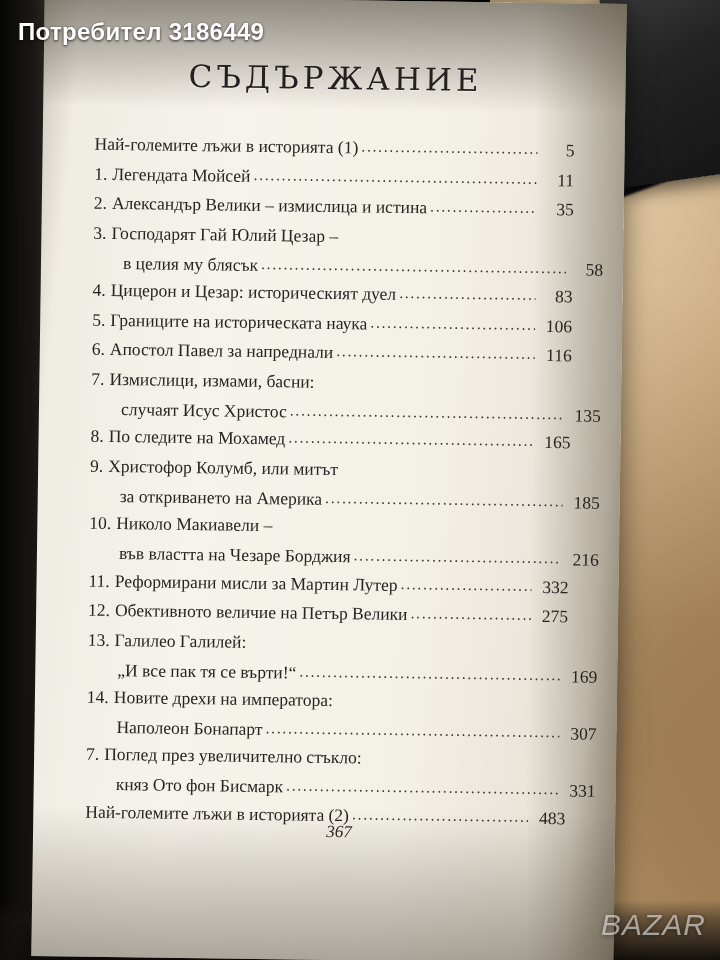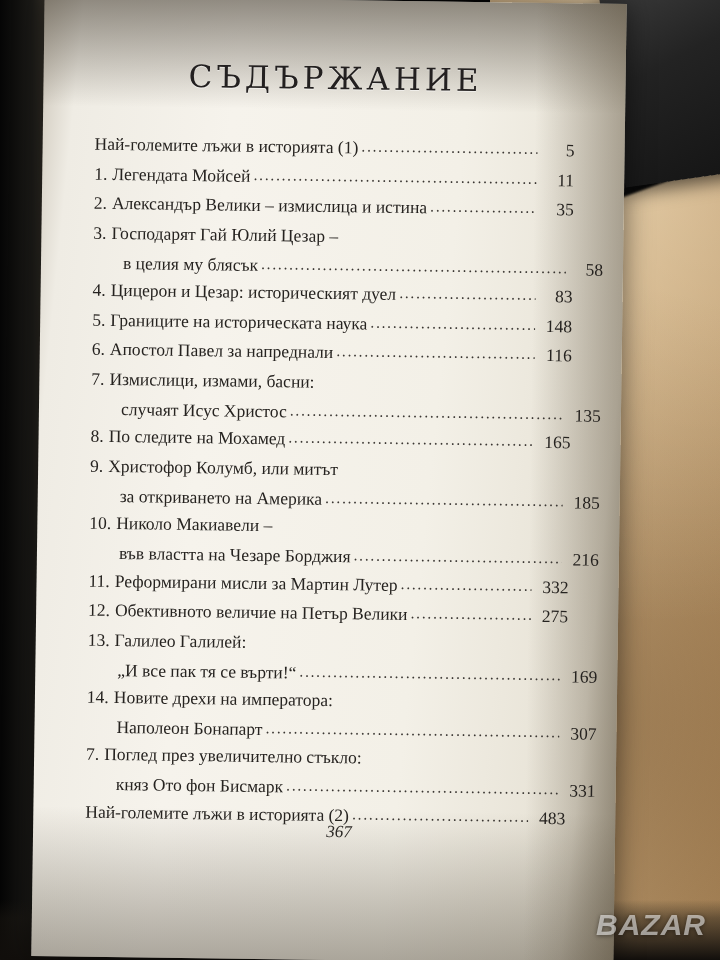--- a/index.html
+++ b/index.html
@@ -177,21 +177,21 @@
     color: #ffffff;
     text-shadow: 0 1px 3px rgba(0,0,0,.8);
     letter-spacing: .3px;
   }
   .watermark-brand {
     position: absolute;
     right: 14px;
     bottom: 18px;
     font-family: "Liberation Sans", sans-serif;
     font-size: 30px;
-    font-weight: 700;
+    font-weight: 400;
     font-style: italic;
     color: rgba(255,255,255,.55);
     letter-spacing: 1px;
     text-shadow: 0 1px 4px rgba(0,0,0,.45);
     text-align: right;
   }
 </style>
 </head>
 <body>
 
@@ -251,21 +251,21 @@
               <span class="label">Цицерон и Цезар: историческият дуел</span>
               <span class="dots"> ..........................................................................................</span>
               <span class="pg">83</span>
             </div>
           </div>
           <div>
             <div class="entry">
               <span class="num">5.</span>
               <span class="label">Границите на историческата наука</span>
               <span class="dots"> ..........................................................................................</span>
-              <span class="pg">148</span>
+              <span class="pg">106</span>
             </div>
           </div>
           <div>
             <div class="entry">
               <span class="num">6.</span>
               <span class="label">Апостол Павел за напреднали</span>
               <span class="dots"> ..........................................................................................</span>
               <span class="pg">116</span>
             </div>
           </div>
@@ -367,14 +367,15 @@
             </div>
           </div>
         </div>
     </div>
 
     <div class="page-number">
       <span>367</span>
     </div>
   </div>
 
+  <div class="watermark-user">Потребител 3186449</div>
   <div class="watermark-brand">BAZAR</div>
 </div>
 
 </body></html>

